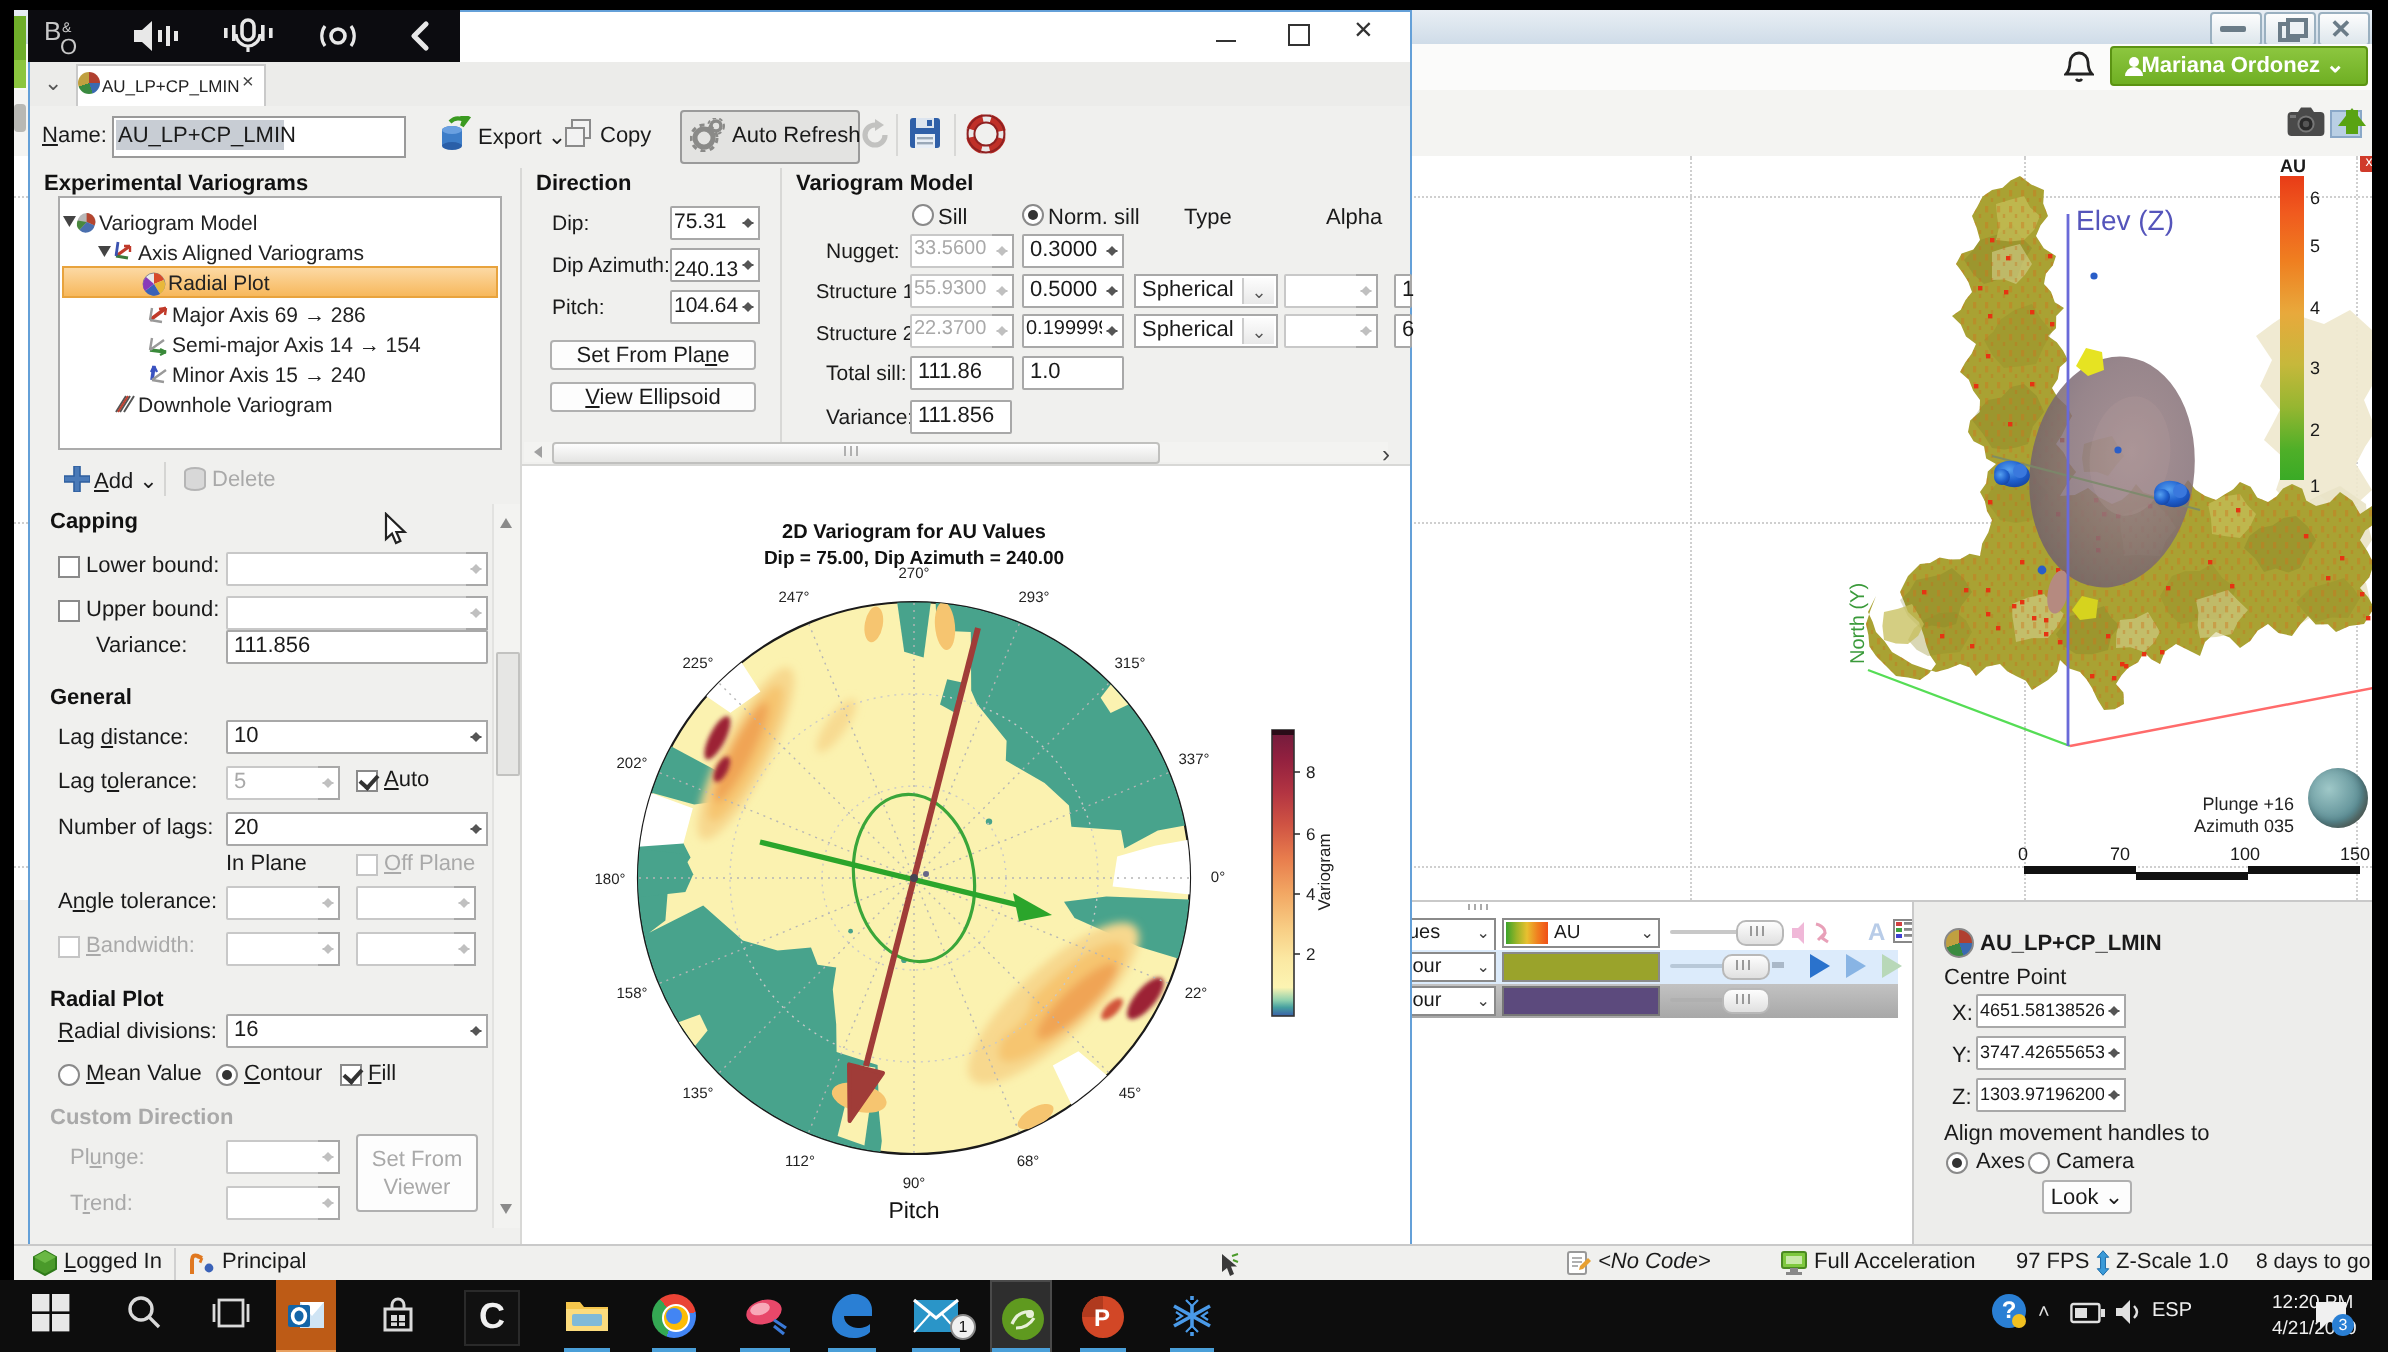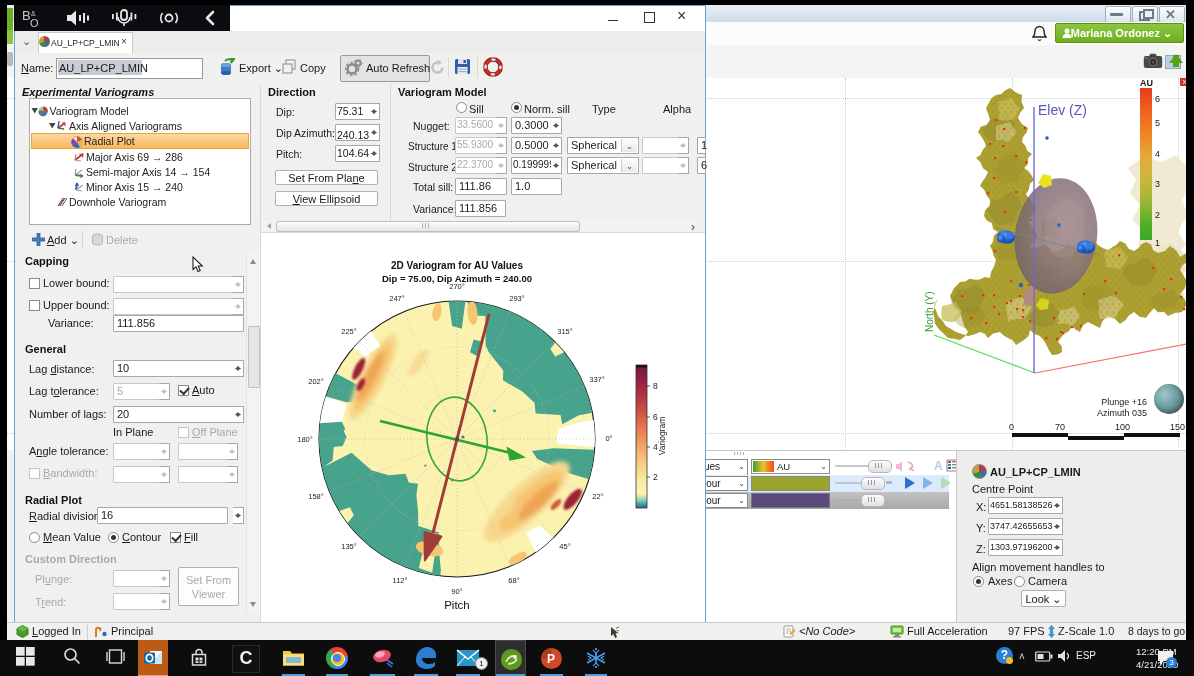--- a/index.html
+++ b/index.html
@@ -521,21 +521,21 @@
     <svg class="abs" style="left:468px;top:4px;" width="20" height="20" viewBox="0 0 20 20">
       <circle cx="10" cy="10" r="8" fill="none" stroke="#c03028" stroke-width="4"></circle>
       <circle cx="10" cy="10" r="8" fill="none" stroke="#e8e8e8" stroke-width="4" stroke-dasharray="4.2 8.4" stroke-dashoffset="2"></circle>
       <circle cx="10" cy="10" r="9.2" fill="none" stroke="#902020" stroke-width="1"></circle>
       <circle cx="10" cy="10" r="5.8" fill="none" stroke="#902020" stroke-width="1"></circle>
     </svg>
   </div>
 
   <div class="abs" id="dlgcontent" style="left:0;top:78px;width:690px;height:538px;background:#f0f0ee;">
 
-    <div class="abs hd" style="left:7px;top:2px;font-style:italic;">Experimental Variograms</div>
+    <div class="abs hd" style="left:7px;top:2px;">Experimental Variograms</div>
     <div class="abs" style="left:14px;top:14px;width:222px;height:127px;background:#fff;border:1px solid #ababab;box-sizing:border-box;">
       <div class="abs" style="left:1px;top:34px;width:218px;height:16px;background:linear-gradient(#fcd9a4,#f7b85c);border:1px solid #e8a33d;box-sizing:border-box;"></div>
     </div>
     <svg class="abs" style="left:16px;top:21px;" width="220" height="112" viewBox="0 0 220 112">
       <path d="M0.5 3 L7 3 L3.7 8.5 Z" fill="#444"></path>
       <circle cx="12.3" cy="6" r="4.5" fill="#b8b8b8"></circle>
         <path d="M12.3 6 L12.3 1.5 A4.5 4.5 0 0 1 16.3 7.8 Z" fill="#b5452f"></path>
         <path d="M12.3 6 L16.3 7.8 A4.5 4.5 0 0 1 8.7 10 Z" fill="#4a6fae"></path>
         <path d="M12.3 6 L8.7 10 A4.5 4.5 0 0 1 7.8 5.2 Z" fill="#49883e"></path>
       <text x="18.5" y="10" font-size="10.5" fill="#222">Variogram Model</text>
@@ -623,21 +623,21 @@
     <span class="inp dis" style="left:163px;top:359px;width:60px;"></span>
       <span class="spin dis" style="left:212px;top:359px;"></span>
     <span class="cb dis" style="left:14px;top:384px;"></span>
     <div class="abs gtxt" style="left:28px;top:383px;"><u style="text-decoration-color:#a9a9a9;">B</u>andwidth:</div>
     <span class="inp dis" style="left:98px;top:382px;width:57px;"></span>
       <span class="spin dis" style="left:144px;top:382px;"></span>
     <span class="inp dis" style="left:163px;top:382px;width:60px;"></span>
       <span class="spin dis" style="left:212px;top:382px;"></span>
     <div class="abs hd" style="left:10px;top:410px;">Radial Plot</div>
     <div class="abs" style="left:14px;top:426px;"><u>R</u>adial divisions:</div>
-    <span class="inp" style="left:82px;top:423px;width:131px;">16</span>
+    <span class="inp" style="left:98px;top:423px;width:131px;">16</span>
       <span class="spin" style="left:218px;top:423px;"></span>
     <span class="rad" style="left:14px;top:448px;"></span>
     <div class="abs" style="left:28px;top:447px;"><u>M</u>ean Value</div>
     <span class="rad sel" style="left:93px;top:448px;"></span>
     <div class="abs" style="left:107px;top:447px;"><u>C</u>ontour</div>
     <span class="cb chk" style="left:155px;top:448px;"></span>
     <div class="abs" style="left:169px;top:447px;"><u>F</u>ill</div>
     <div class="abs hd gtxt" style="left:10px;top:469px;color:#a9a9a9;">Custom Direction</div>
     <div class="abs gtxt" style="left:20px;top:489px;">Pl<u style="text-decoration-color:#a9a9a9;">u</u>nge:</div>
     <span class="inp dis" style="left:98px;top:486px;width:57px;"></span>

